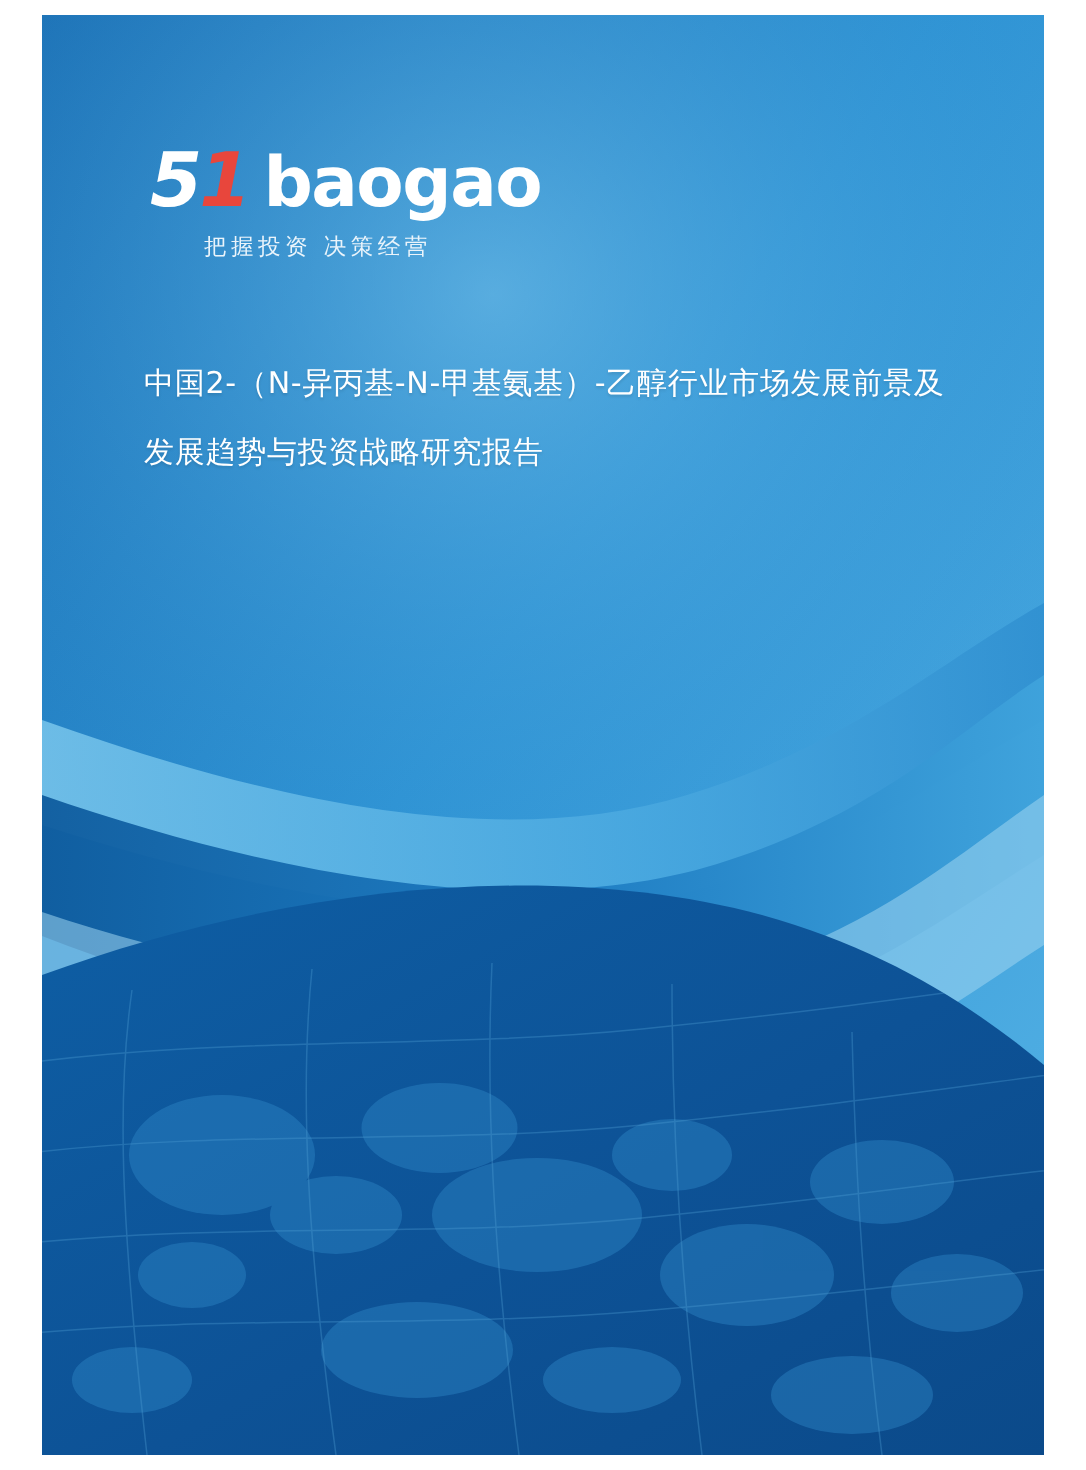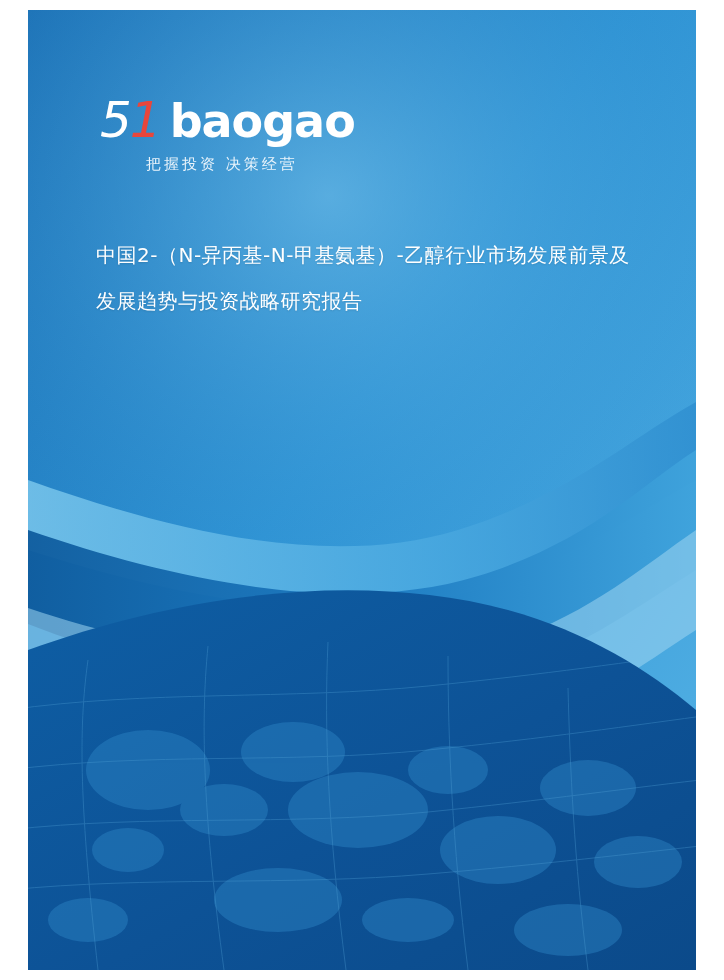--- a/index.html
+++ b/index.html
@@ -41,40 +41,40 @@
     width: 300px;
     height: 90px;
   }
   .logo-row {
     display: flex;
     align-items: baseline;
     line-height: 1;
   }
   .logo-51 {
     font-family: "DejaVu Sans", sans-serif;
-    font-weight: normal;
+    font-weight: bold;
     font-style: italic;
     font-size: 50px;
     color: #ffffff;
     letter-spacing: -2px;
   }
   .logo-51 .red {
     color: #e8463c;
   }
   .logo-word {
     font-family: "DejaVu Sans", sans-serif;
     font-weight: bold;
     font-size: 46px;
     color: #ffffff;
     letter-spacing: -1px;
     margin-left: 10px;
   }
   .logo-sub {
     margin-top: 10px;
-    margin-left: 46px;
+    margin-left: 36px;
     font-size: 15px;
     color: #eaf4fb;
     letter-spacing: 3px;
     font-family: "DejaVu Sans", sans-serif;
   }
   .cover-title {
     position: absolute;
     left: 68px;
     top: 222px;
     width: 540px;

